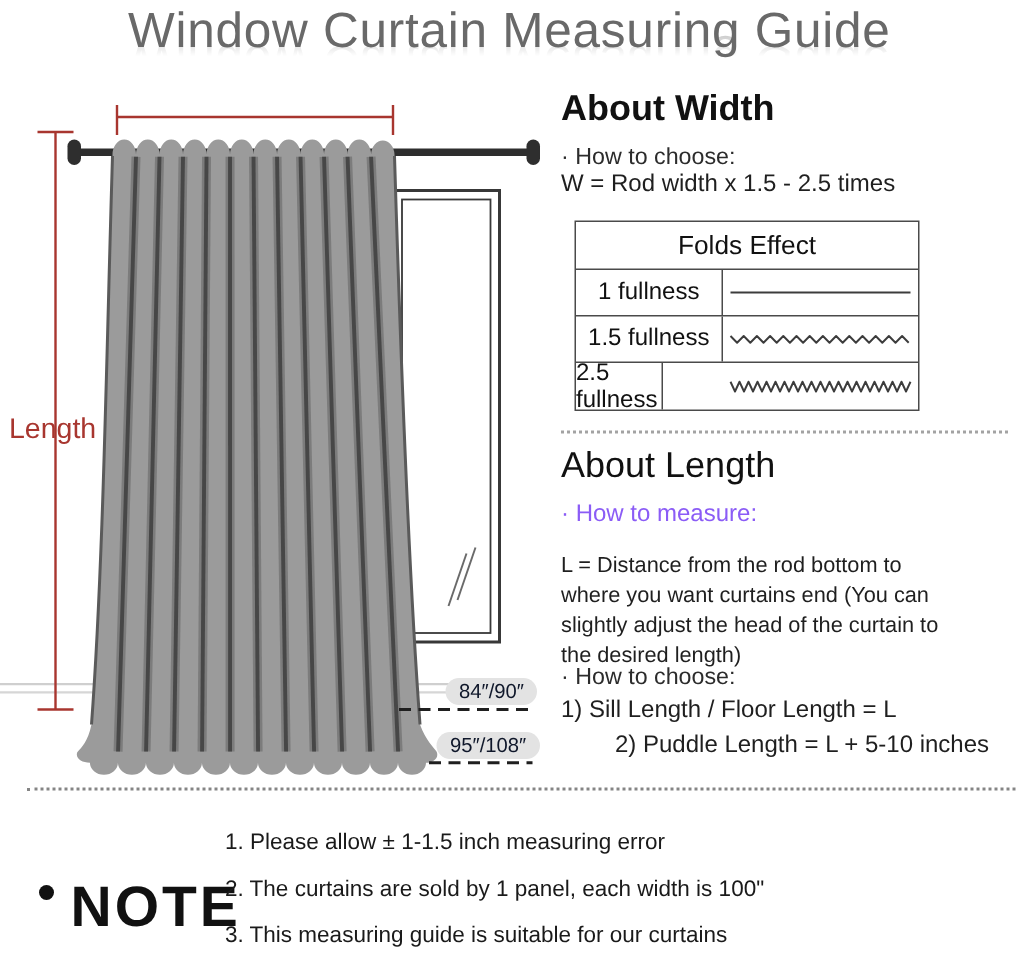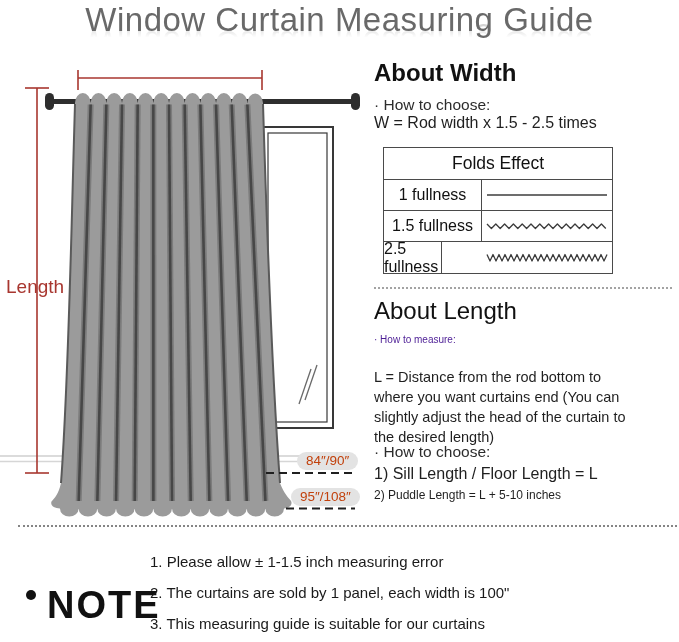--- a/index.html
+++ b/index.html
@@ -14,21 +14,21 @@
     -webkit-box-reflect: below -16px linear-gradient(transparent 62%, rgba(0,0,0,0.35));
   }
 
   
   .diagram { position:absolute; left:0; top:55px; width:372px; height:485px; }
   .diagram svg { position:absolute; left:0; top:0; }
   .dim-label { position:absolute; color:#a8362f; font-size:19px; white-space:nowrap; }
   .width-label { left:98px; top:1px; width:145px; text-align:center; }
   .length-label { left:6px; top:221px; }
   .badge {
-    position:absolute; background:#e3e3e3; color:#c2410c;
+    position:absolute; background:#e3e3e3; color:#0f172a;
     font-size:13.5px; line-height:18px; padding:0 9px; border-radius:10px;
     white-space:nowrap;
   }
   .badge-sill { left:297px; top:397px; }
   .badge-floor { left:291px; top:433px; }
 
   
   .right-col { position:absolute; left:374px; top:55px; width:300px; height:470px; }
   .rc { position:absolute; left:0; white-space:nowrap; color:#1f1f1f; }
   .rc-h2 { font-size:24px; font-weight:500; color:#111; }
@@ -45,26 +45,26 @@
   }
   .ftable-row { display:flex; height:31px; border-bottom:1px solid #4a4a4a; }
   .ftable-row:last-child { border-bottom:none;gap:40px; }
   .ftable-cell-label {
     width:130px; border-right:1px solid #4a4a4a;
     display:flex; align-items:center; justify-content:center; font-size:16px; color:#111;
   }
   .ftable-cell-wave { flex:1; display:flex; align-items:center; justify-content:center; }
   #rc-dotted { position:absolute; left:0; top:232px; width:298px; border-top:2px dotted #a3a3a3; }
   #al-head { top:242px; }
-  #al-sub1 { top:279px; font-size:10px; color:#4c1d95; }
+  #al-sub1 { top:279px; font-size:16px; color:#8b5cf6; }
   .al-line { font-size:14.5px; line-height:20px; }
   #al-para { position:absolute; left:0; top:312px; }
   #al-sub2 { top:388px; font-size:15.5px; color:#2c2c2c; }
   #al-opt1 { top:410px; font-size:16px; }
-  #al-opt2 { top:433px; font-size:12px; }
+  #al-opt2 { top:433px; font-size:16px;margin-left:36px; }
 
   
   #full-sep { position:absolute; left:18px; right:2px; top:525px; border-top:2px dotted #858585; }
 
   
   .note-title {
     position:absolute; left:26px; top:584px;
     display:flex; align-items:flex-start; gap:11px;
   }
   .note-bullet { width:10px; height:10px; border-radius:50%; background:#111; margin-top:6px; }

